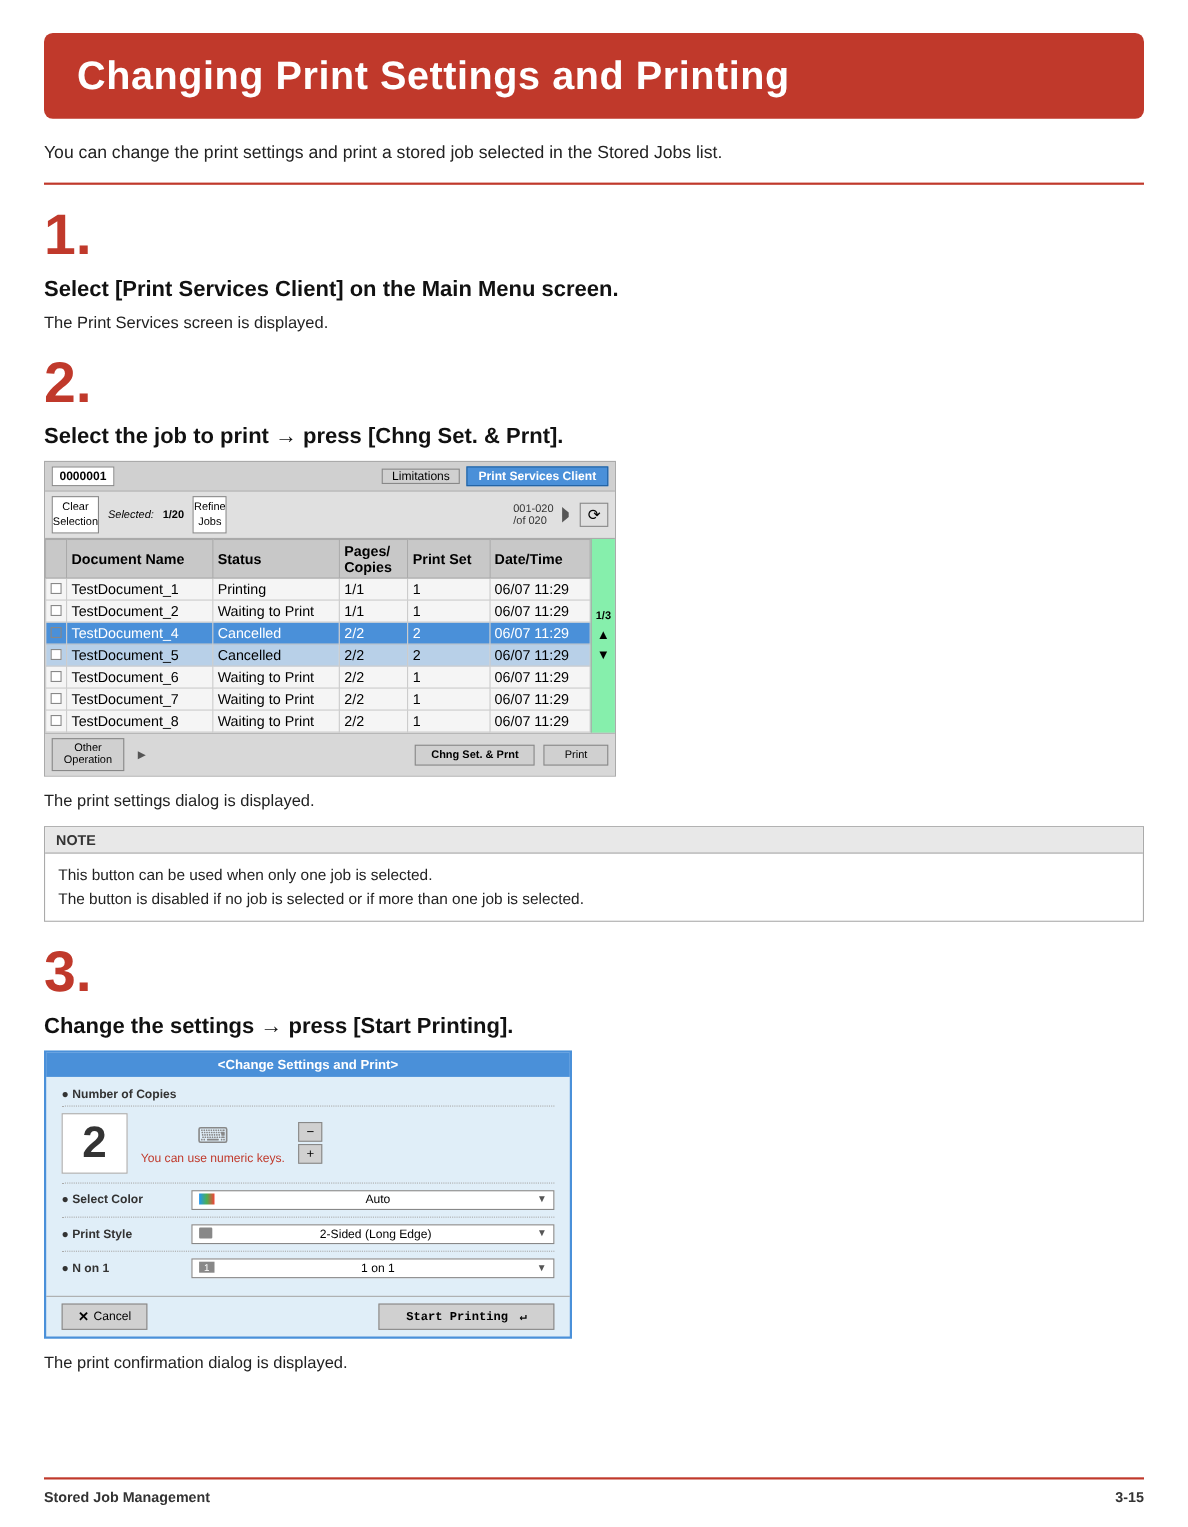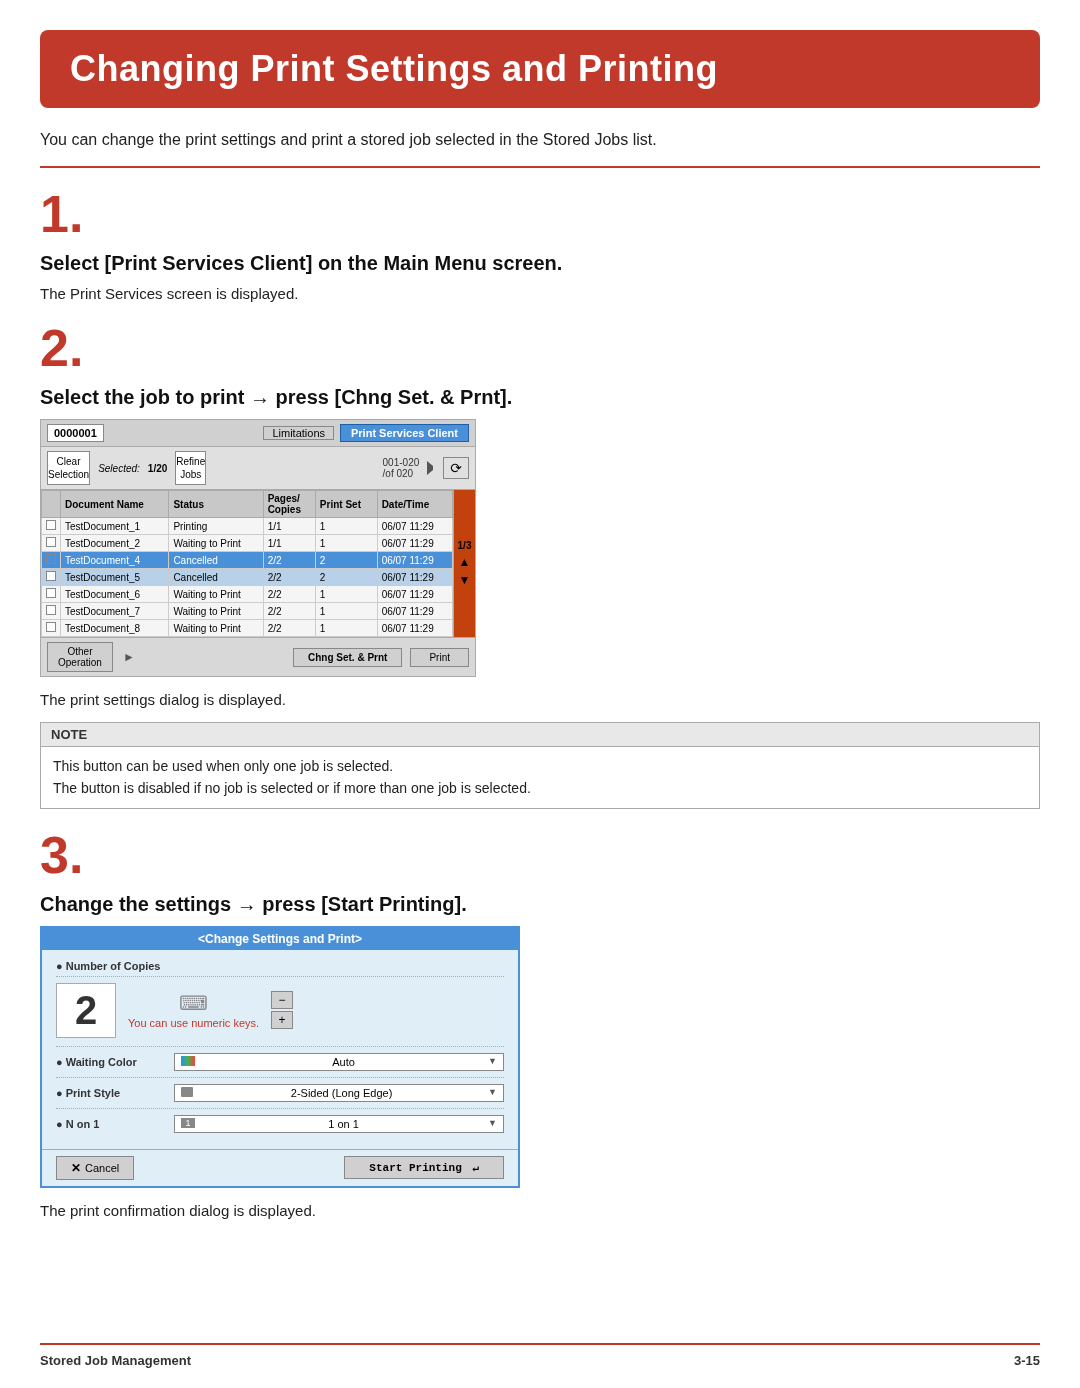--- a/index.html
+++ b/index.html
@@ -64,21 +64,21 @@
     .step-body {
       font-size: 15px;
       color: #222;
       margin-bottom: 14px;
     }
 
     
     .screenshot-container {
       border: 1px solid #aaa;
       background: #e8e8e8;
-      width: 436px;
+      width: 520px;
       margin-bottom: 14px;
       font-size: 11px;
     }
 
     
     .psc-header {
       display: flex;
       align-items: center;
       background: #d0d0d0;
       border-bottom: 1px solid #aaa;
@@ -136,21 +136,21 @@
       border: 1px solid #888;
       padding: 2px 6px;
       font-size: 14px;
       cursor: pointer;
     }
 
     
     .psc-table {
       width: 100%;
       border-collapse: collapse;
-      font-size: 10px;
+      font-size: 13px;
     }
     .psc-table th {
       background: #c8c8c8;
       border: 1px solid #aaa;
       padding: 2px 4px;
       text-align: left;
       font-weight: bold;
     }
     .psc-table td {
       border: 1px solid #ccc;
@@ -210,21 +210,21 @@
     
     .psc-outer {
       display: flex;
     }
     .psc-side {
       width: 22px;
       display: flex;
       flex-direction: column;
       align-items: center;
       justify-content: center;
-      background: #c2410c;
+      background: #86efac;
       border-left: 1px solid #aaa;
       font-size: 10px;
       gap: 4px;
     }
     .psc-side-page {
       font-size: 10px;
       font-weight: bold;
     }
     .psc-side-arrow {
       cursor: pointer;
@@ -550,21 +550,21 @@
           <span style="font-size:20px;color:#888;">⌨</span>
           <span style="font-size:11px;color:#c0392b;">You can use numeric keys.</span>
         </div>
         <div class="copies-buttons">
           <button class="copies-btn">−</button>
           <button class="copies-btn">+</button>
         </div>
       </div>
 
       <div class="dialog-row">
-        <div class="dialog-row-label">● Waiting Color</div>
+        <div class="dialog-row-label">● Select Color</div>
         <div class="dialog-select">
           <span style="display:inline-block;width:14px;height:10px;background:linear-gradient(to right,#2196F3,#4CAF50,#F44336);margin-right:4px;vertical-align:middle;"></span>
           <span>Auto</span>
           <span class="dialog-select-arrow">▼</span>
         </div>
       </div>
 
       <div class="dialog-row">
         <div class="dialog-row-label">● Print Style</div>
         <div class="dialog-select">

